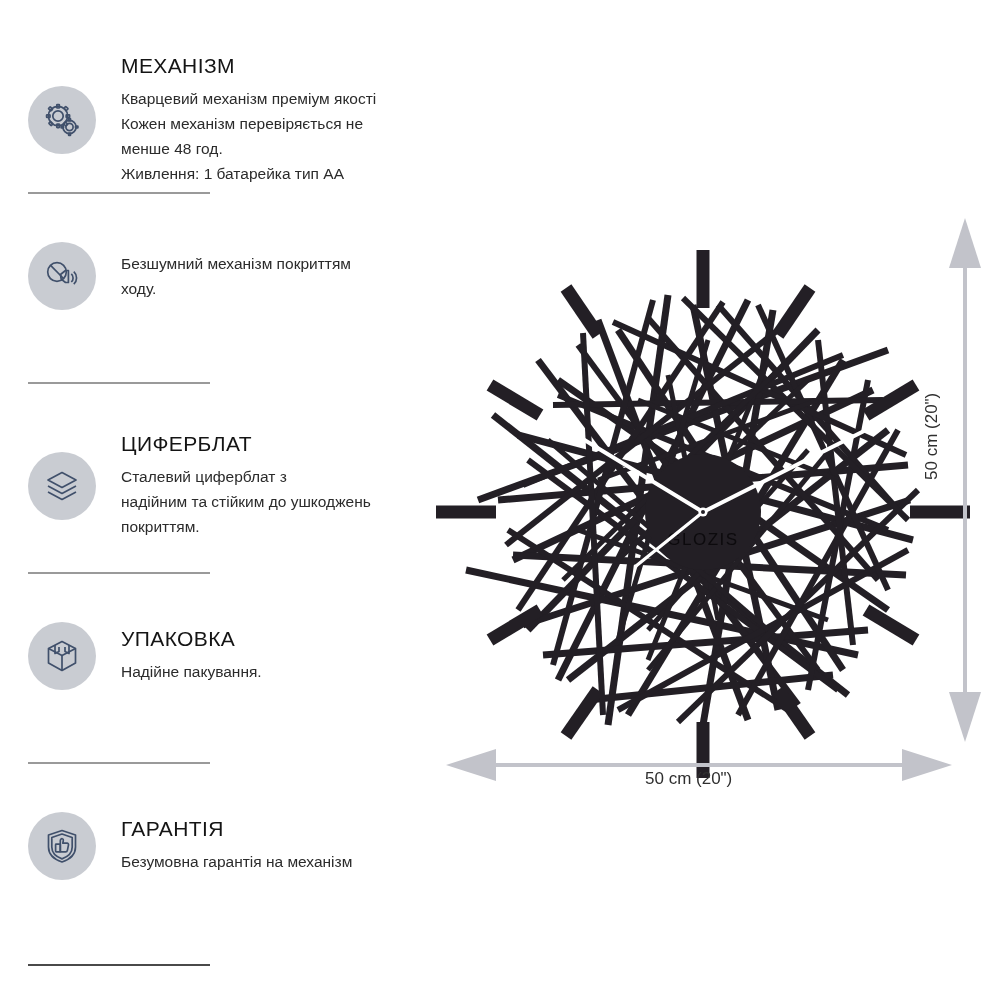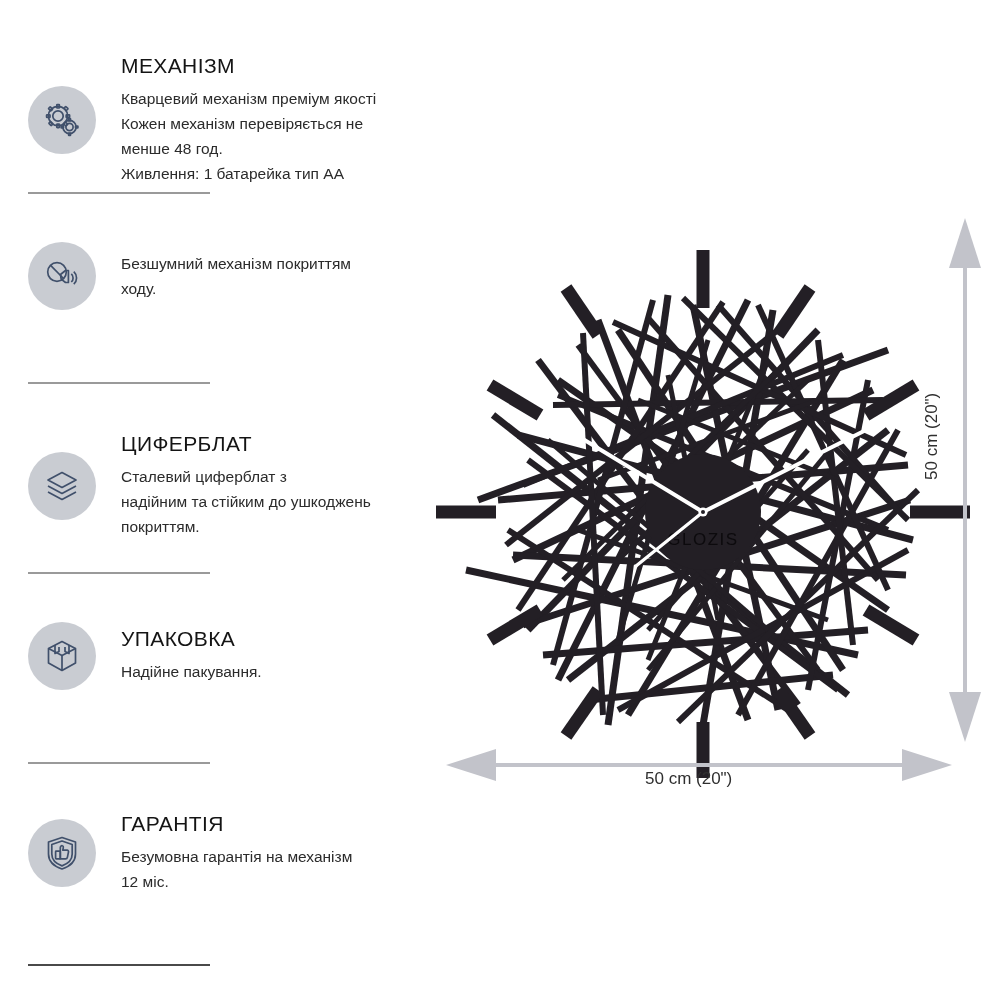--- a/index.html
+++ b/index.html
@@ -234,21 +234,20 @@
           <path d="M20 4.5 L33.5 9 L33.5 21 C33.5 28.5 27.5 33.5 20 36 C12.5 33.5 6.5 28.5 6.5 21 L6.5 9 Z"></path>
           <path d="M20 8 L30.2 11.5 L30.2 21 C30.2 26.8 25.6 30.8 20 32.9 C14.4 30.8 9.8 26.8 9.8 21 L9.8 11.5 Z"></path>
           <path d="M18.3 18.2 L18.3 14.8 C18.3 13.3 19.4 12.4 20.4 12.7 C21.2 12.9 21.5 13.7 21.3 14.7 L20.8 17.2 L25.1 17.2 C26.1 17.2 26.7 18 26.5 18.9 L25.4 24.4 C25.2 25.3 24.5 25.9 23.6 25.9 L18.3 25.9 Z"></path>
           <rect x="13.6" y="18.2" width="4.7" height="7.7" rx="0.6"></rect>
         </svg>
       </div>
       <div class="feature-text">
         <div class="feature-title">ГАРАНТІЯ</div>
         <div class="feature-desc">
           <div>Безумовна гарантія на механізм</div>
-          <div>12 міс.</div>
         </div>
       </div>
     </div>
   </div>
   <div class="divider dark" style="top:964px"></div>
 
 </div>
 
 <div id="clock-panel">
   <svg id="clock-svg" width="570" height="620" viewBox="0 0 570 620">

